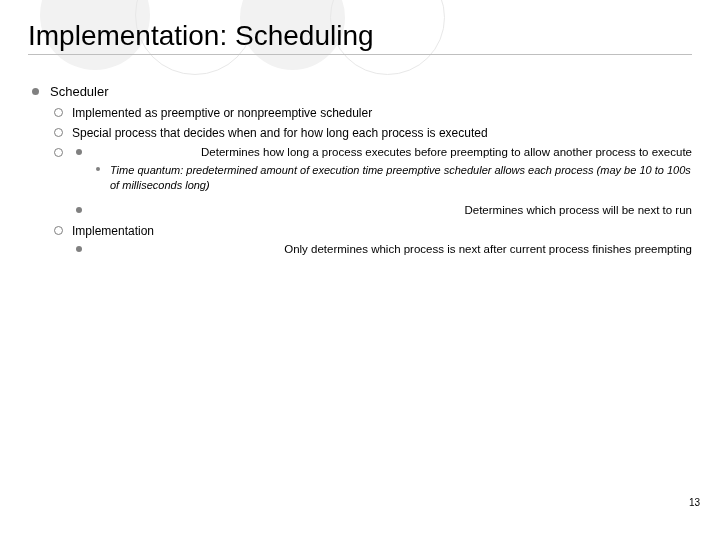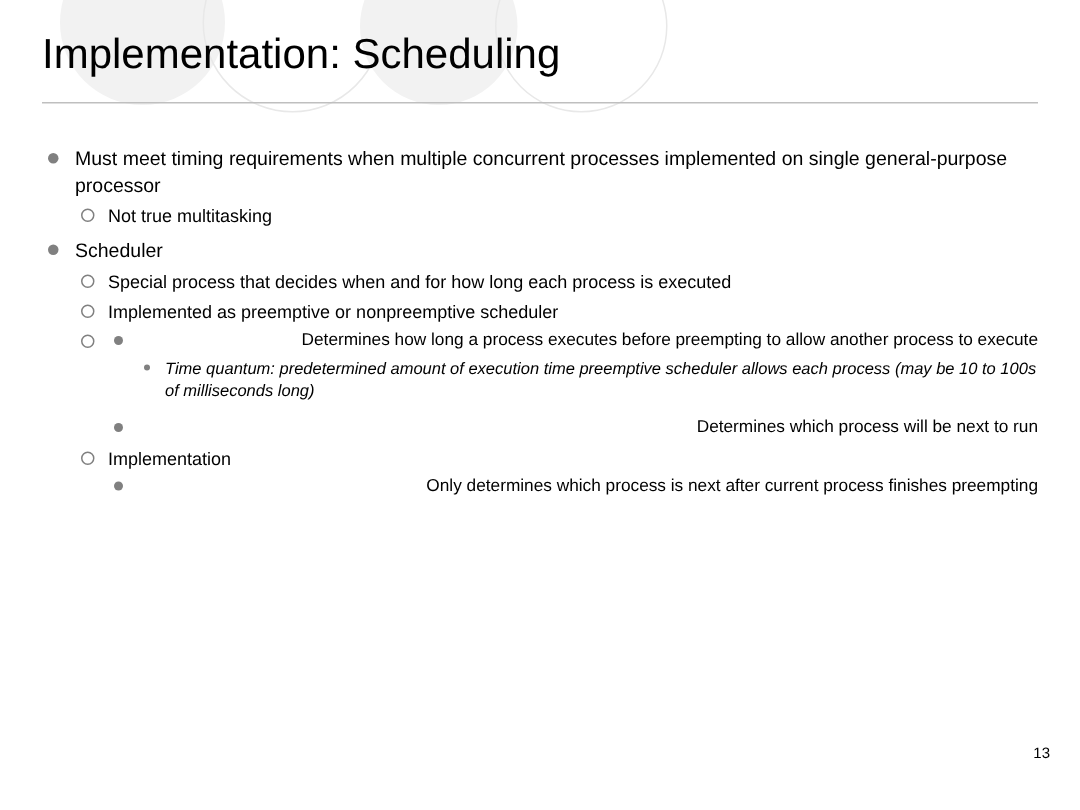--- a/index.html
+++ b/index.html
@@ -26,21 +26,21 @@
   .c.filled { background: #f2f2f2; border: none; }
   .slide {
     position: relative;
     z-index: 1;
     padding: 20px 28px 0 28px;
   }
   .title {
     font-size: 28px;
     font-weight: normal;
     color: #000;
-    margin-bottom: 16px;
+    margin-bottom: 2px;
   }
   .rule {
     border: none;
     border-top: 1px solid #bfbfbf;
     margin: 0 0 28px 0;
   }
   ul { list-style: none; }
   .lvl1 > li { position: relative; padding-left: 22px; margin-bottom: 6px; }
   .lvl1 > li::before {
     content: ""; position: absolute; left: 4px; top: 5px;
@@ -89,35 +89,27 @@
   <div class="c filled" style="width:105px;height:105px;left:200px;top:5px"></div>
   <div class="c" style="width:115px;height:115px;left:290px;top:0"></div>
 </div>
 
 <div class="slide">
   <h1 class="title">Implementation: Scheduling</h1>
   <hr class="rule">
 
   <ul class="lvl1">
     <li>
-      <div class="txt">Must meet timing requirements when multiple concurrent processes implemented on single general-purpose processor</div>
-      <ul class="lvl2">
-        <li>
-          <div class="txt">Not true multitasking</div>
-        </li>
-      </ul>
-    </li>
-    <li>
       <div class="txt">Scheduler</div>
       <ul class="lvl2">
         <li>
-          <div class="txt">Special process that decides when and for how long each process is executed</div>
+          <div class="txt">Implemented as preemptive or nonpreemptive scheduler</div>
         </li>
         <li>
-          <div class="txt">Implemented as preemptive or nonpreemptive scheduler</div>
+          <div class="txt">Special process that decides when and for how long each process is executed</div>
         </li>
         <li>
           <ul class="lvl3">
             <li>
               <div class="txt">Determines how long a process executes before preempting to allow another process to execute</div>
               <ul class="lvl4">
                 <li>
                   <div class="txt">Time quantum: predetermined amount of execution time preemptive scheduler allows each process (may be 10 to 100s of milliseconds long)</div>
                 </li>
               </ul>

